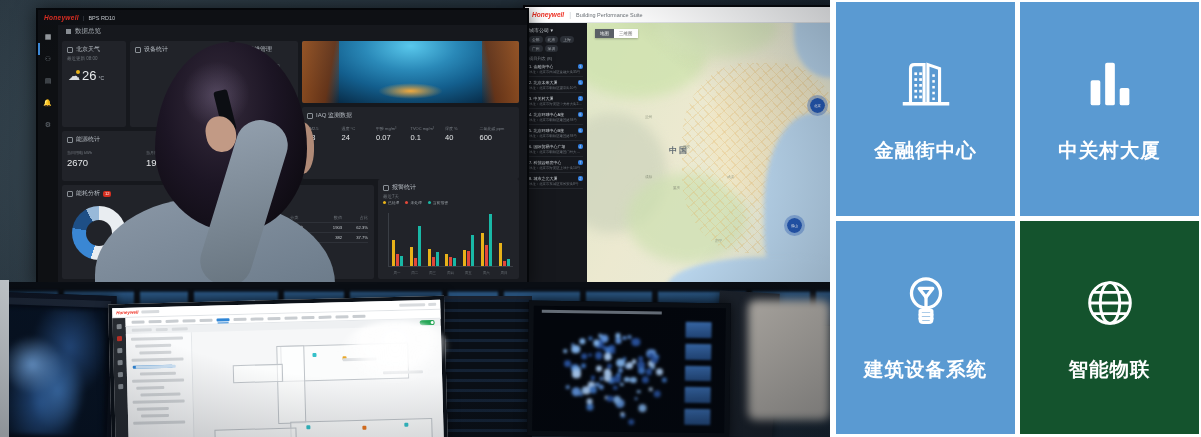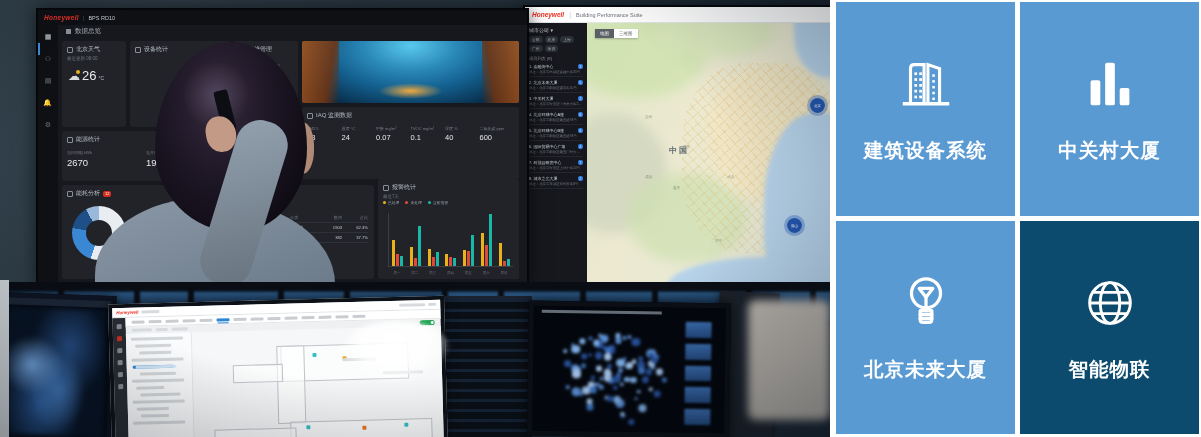--- a/index.html
+++ b/index.html
@@ -763,21 +763,21 @@
             <rect x="25" y="38" width="2.8" height="2.8"></rect>
           <rect x="20" y="44" width="2.8" height="2.8"></rect>
             <rect x="25" y="44" width="2.8" height="2.8"></rect>
           <rect x="38.5" y="22" width="2.6" height="2.6"></rect>
             <rect x="38.5" y="28" width="2.6" height="2.6"></rect>
           <rect x="38.5" y="34" width="2.6" height="2.6"></rect>
             <rect x="38.5" y="40" width="2.6" height="2.6"></rect>
           <rect x="38.5" y="46" width="2.6" height="2.6"></rect>
         </g>
       </svg>
-      <span class="lbl">建筑设备系统</span>
+      <span class="lbl">金融街中心</span>
     </div>
 
     <div class="tile" style="background: rgb(90, 154, 210);">
       <svg width="62" height="62" viewBox="0 0 64 64">
         <g fill="#fff">
           <rect x="12" y="28" width="10" height="26" rx="2"></rect>
           <rect x="27" y="10" width="10" height="44" rx="2"></rect>
           <rect x="42" y="36" width="10" height="18" rx="2"></rect>
         </g>
       </svg>
@@ -788,24 +788,24 @@
       <svg width="62" height="62" viewBox="0 0 64 64">
         <g fill="none" stroke="#fff" stroke-width="3.4" stroke-linecap="round" stroke-linejoin="round">
           <circle cx="32" cy="22" r="15"></circle>
           <path d="M25 17 h14 l-7 9 z"></path>
           <line x1="32" y1="26" x2="32" y2="37"></line>
           <path d="M26 40 h12 v9 q0 3-3 3 h-6 q-3 0-3-3 z"></path>
           <line x1="26" y1="44" x2="38" y2="44"></line>
           <line x1="26" y1="48" x2="38" y2="48"></line>
         </g>
       </svg>
-      <span class="lbl">北京未来大厦</span>
-    </div>
-
-    <div class="tile" style="background: #0c4a6e; align-items: center;">
+      <span class="lbl">建筑设备系统</span>
+    </div>
+
+    <div class="tile" style="background: #14532d; align-items: center;">
       <svg width="62" height="62" viewBox="0 0 64 64">
         <g fill="none" stroke="#fff" stroke-width="3">
           <circle cx="32" cy="32" r="21"></circle>
           <ellipse cx="32" cy="32" rx="10" ry="21"></ellipse>
           <line x1="11" y1="32" x2="53" y2="32"></line>
           <line x1="14.5" y1="21" x2="49.5" y2="21"></line>
           <line x1="14.5" y1="43" x2="49.5" y2="43"></line>
         </g>
       </svg>
       <span class="lbl">智能物联</span>

